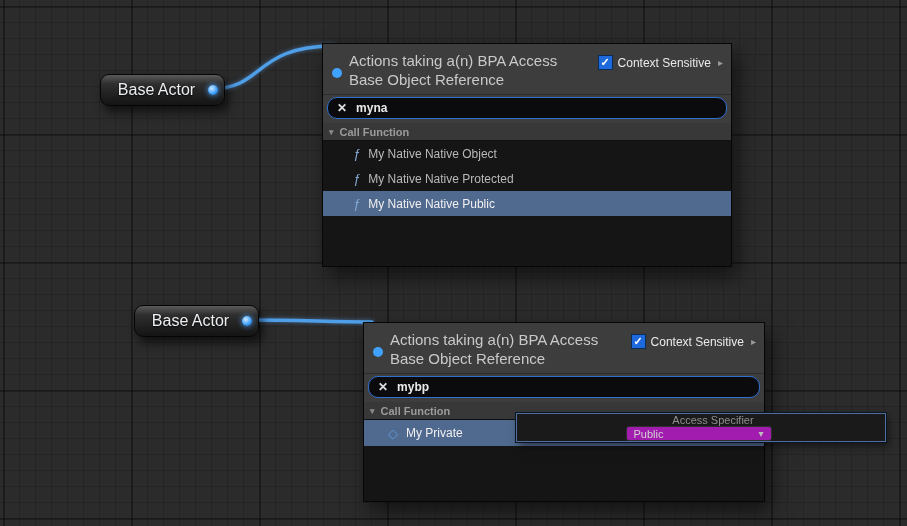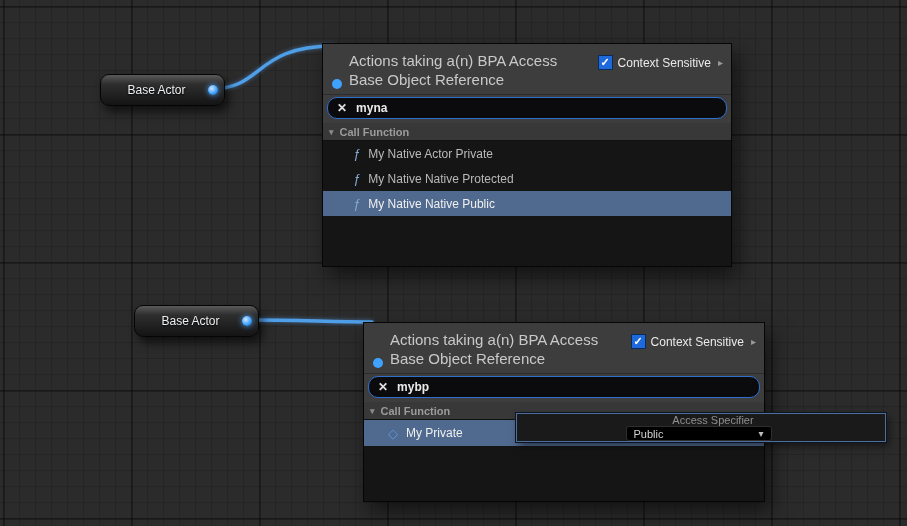--- a/index.html
+++ b/index.html
@@ -18,32 +18,32 @@
   .wire{fill:none;stroke:var(--wire-blue,#4f9fe8);stroke-width:3.5;stroke-linecap:round;
         filter:drop-shadow(0 0 2px rgba(90,160,240,.55));}
 
   
   .node{position:absolute;width:123px;height:30px;border-radius:9px;
         background:linear-gradient(180deg,#5a5a5a 0%,#2e2e2e 30%,#141414 100%);
         border:1px solid #050505;display:flex;align-items:center;justify-content:center;
         box-shadow:4px 6px 10px rgba(0,0,0,.6);}
   #node1{left:100px;top:74px;}
   #node2{left:134px;top:305px;}
-  .node-label{color:#eceff2;font-size:12px;text-shadow:0 1px 2px #000;padding-right:12px;}
+  .node-label{color:#eceff2;font-size:16px;text-shadow:0 1px 2px #000;padding-right:12px;}
   .pin{position:absolute;right:6px;top:50%;transform:translateY(-50%);width:10px;height:10px;border-radius:50%;
        background:radial-gradient(circle at 38% 35%,#cfe6ff 0%,var(--accent-blue,#3fa2ff) 55%,#1a5ca6 100%);
        box-shadow:0 0 5px 1px rgba(80,165,255,.65);}
 
   
   .menu{position:absolute;background:#141414;border:1px solid #060606;display:flex;flex-direction:column;
         box-shadow:6px 10px 20px rgba(0,0,0,.55);}
   #menu1{left:322px;top:43px;width:408px;height:222px;}
   #menu2{left:363px;top:322px;width:400px;height:178px;}
 
-  .menu-header{background:#3d3d3d;padding:7px 6px 5px 7px;display:flex;align-items:flex-end;position:relative;
+  .menu-header{background:#3d3d3d;padding:7px 6px 5px 7px;display:flex;align-items:center;position:relative;
                border-bottom:1px solid #2c2c2c;}
   .dot{width:10px;height:10px;border-radius:50%;background:var(--accent-blue,#3fa2ff);margin:5px 7px 0 2px;flex:none;}
   .menu-title{color:#c9c9c9;font-size:15px;line-height:19px;width:238px;}
   .cs{position:absolute;right:8px;top:11px;display:flex;align-items:center;gap:5px;cursor:default;}
   .checkbox{width:13px;height:13px;background:var(--checkbox-blue,#1e6add);border:1px solid #0b2c55;
             display:flex;align-items:center;justify-content:center;flex:none;}
   .check{color:#fff;font-size:11px;line-height:1;font-weight:bold;}
   .cs-label{color:#eaeaea;font-size:12px;}
   .cs-arrow{color:#9a9a9a;font-size:10px;margin-left:2px;}
 
@@ -63,21 +63,21 @@
   .item.selected{background:var(--selection-blue,#50698e);color:#f0f0f0;}
   .fn-icon{color:#84a9d4;font-style:italic;font-size:13px;line-height:1;}
   .bp-icon{color:#5f9bdd;font-size:13px;line-height:1;}
   #menu2 .item{height:26px;padding-left:24px;}
 
   
   .tooltip{position:absolute;left:516px;top:413px;width:368px;height:27px;background:#1a1a1a;
            border:1px solid #4e6f9e;box-shadow:0 0 0 1px #0b1420,3px 4px 8px rgba(0,0,0,.5);
            display:flex;align-items:center;z-index:5;flex-direction:column;}
   .tt-label{color:#8f8f8f;font-size:11px;margin-left:24px;flex:1;}
-  .dropdown{width:146px;height:19px;margin-right:5px;background:#000000;border:1px solid #2e2e2e;border-radius:3px;
+  .dropdown{width:146px;height:19px;margin-right:5px;background:#a21caf;border:1px solid #2e2e2e;border-radius:3px;
             display:flex;align-items:center;padding:0 7px;color:#d2d2d2;font-size:11px;box-sizing:border-box;}
   .chev{margin-left:auto;color:#bdbdbd;font-size:10px;}
 </style>
 </head>
 <body>
 
 <div class="canvas">
 
   <svg class="wires" viewBox="0 0 907 526">
     <path class="wire" d="M 211 89 C 264 89 254 46 334 46"></path>
@@ -112,21 +112,21 @@
         <input class="search-input" value="myna" style="">
       </div>
     </div>
     <div class="section">
       <span class="tri">▾</span>
       <span>Call Function</span>
     </div>
     <div class="list">
       <div class="item">
         <span class="fn-icon">ƒ</span>
-        <span>My Native Actor Private</span>
+        <span>My Native Native Object</span>
       </div>
       <div class="item">
         <span class="fn-icon">ƒ</span>
         <span>My Native Native Protected</span>
       </div>
       <div class="item selected">
         <span class="fn-icon">ƒ</span>
         <span>My Native Native Public</span>
       </div>
     </div>

